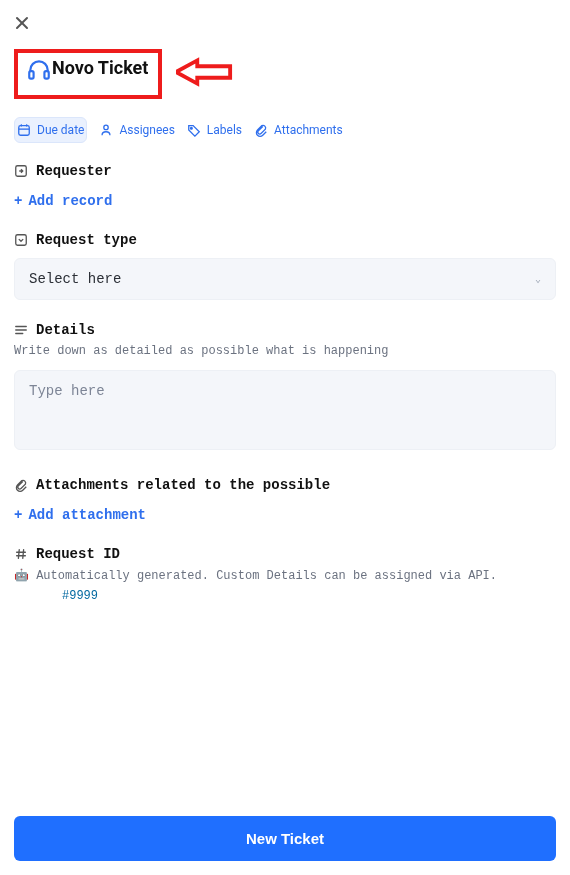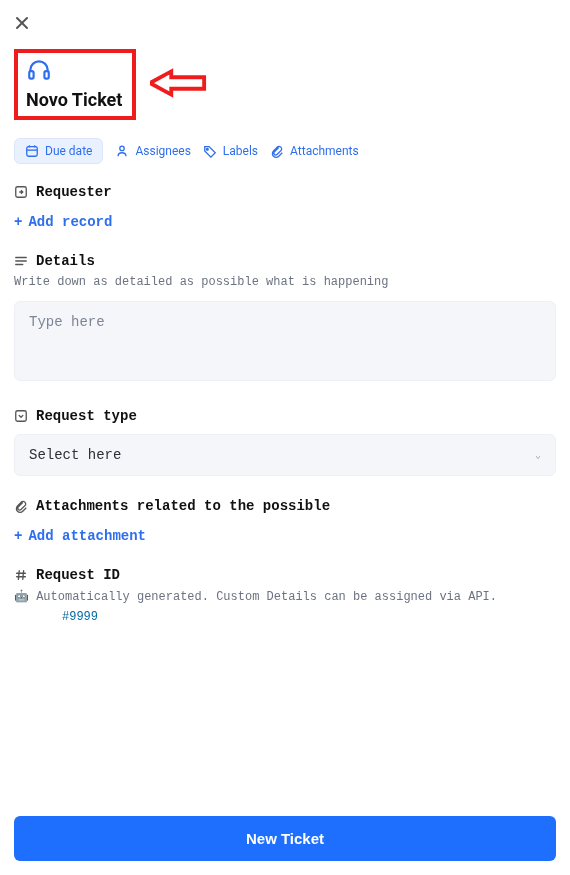--- a/index.html
+++ b/index.html
@@ -22,21 +22,21 @@
     .title-wrap {
       display: flex;
       align-items: center;
       gap: 8px;
       margin-bottom: 18px;
     }
     .title-box {
       border: 4px solid #ee1c1c;
       padding: 4px 10px 6px 8px;
       display: inline-flex;
-      flex-direction: column;
+      flex-direction: row;
       align-items: flex-start;
     }
     .title-box .icon { color: #2f6fed; margin-bottom: 2px; }
     .title-text { font-size: 18px; font-weight: 700; color: #111; }
     .arrow { margin-left: 6px; }
     .chips-row {
       display: flex;
       gap: 12px;
       align-items: center;
       margin-bottom: 20px;
@@ -47,21 +47,21 @@
       align-items: center;
       gap: 6px;
       font-size: 12px;
       color: #2f6fed;
       cursor: pointer;
     }
     .chip.pill {
       background: #eaf1fe;
       border: 1px solid #dbe6fb;
       border-radius: 6px;
-      padding: 5px 10px;
+      padding: 5px 2px;
     }
     .chip svg { width: 14px; height: 14px; flex-shrink: 0; }
     .section { margin-bottom: 22px; font-family: Liberation Mono, monospace; }
     .section-head {
       display: flex;
       align-items: center;
       gap: 8px;
       margin-bottom: 6px;
     }
     .section-head svg { width: 14px; height: 14px; color: #555; flex-shrink: 0; }
@@ -194,43 +194,43 @@
       <span class="section-title">Requester</span>
     </div>
     <span class="add-link">
       <span class="plus">+</span>
       <span>Add record</span>
     </span>
   </div>
 
   <div class="section">
     <div class="section-head">
+      <svg viewBox="0 0 16 16" fill="none" stroke="#555" stroke-width="1.5">
+          <rect x="2" y="2" width="12" height="12" rx="2"></rect>
+          <path d="M5.5 7l2.5 2.5L10.5 7"></path>
+        </svg>
+      <span class="section-title">Request type</span>
+    </div>
+    <div class="select-box">
+      <span>Select here</span>
+      <span class="chev">⌄</span>
+    </div>
+  </div>
+
+  <div class="section">
+    <div class="section-head">
       <svg viewBox="0 0 16 16" fill="none" stroke="#555" stroke-width="1.5" stroke-linecap="round">
           <line x1="2" y1="4" x2="14" y2="4"></line>
           <line x1="2" y1="8" x2="14" y2="8"></line>
           <line x1="2" y1="12" x2="10" y2="12"></line>
         </svg>
       <span class="section-title">Details</span>
     </div>
     <div class="helper">Write down as detailed as possible what is happening</div>
     <textarea class="textarea" placeholder="Type here" style=""></textarea>
-  </div>
-
-  <div class="section">
-    <div class="section-head">
-      <svg viewBox="0 0 16 16" fill="none" stroke="#555" stroke-width="1.5">
-          <rect x="2" y="2" width="12" height="12" rx="2"></rect>
-          <path d="M5.5 7l2.5 2.5L10.5 7"></path>
-        </svg>
-      <span class="section-title">Request type</span>
-    </div>
-    <div class="select-box">
-      <span>Select here</span>
-      <span class="chev">⌄</span>
-    </div>
   </div>
 
   <div class="section">
     <div class="section-head">
       <svg viewBox="0 0 16 16" fill="none" stroke="#555" stroke-width="1.5">
           <path d="M10 4l-5 5a2 2 0 0 0 3 3l5-5a3 3 0 0 0-4-4l-5 5a4 4 0 0 0 6 6l4-4"></path>
         </svg>
       <span class="section-title">Attachments related to the possible</span>
     </div>
     <span class="add-link">

